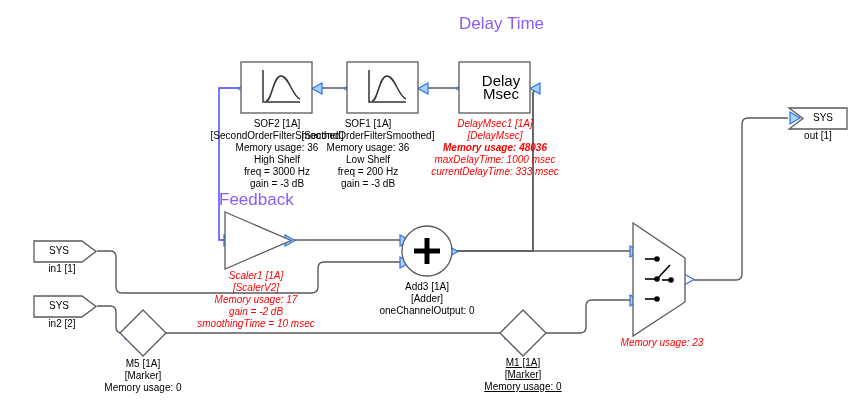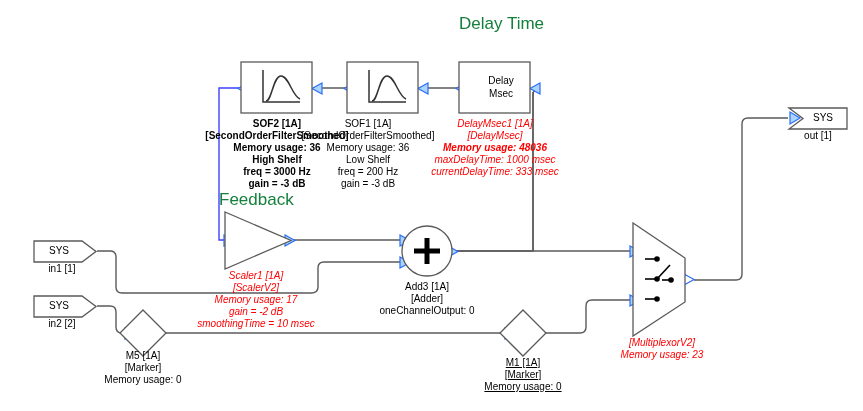--- a/index.html
+++ b/index.html
@@ -20,21 +20,21 @@
     font-size:10px;
     line-height:12px;
     color:#000000;
     text-align:center;
     white-space:nowrap;
     font-family:"Liberation Sans", sans-serif;
   }
   .lbl.red{color:#ff0000;font-style:italic;}
   .heading{
     position:absolute;
-    color:#15803d;
+    color:#8b5cf6;
     font-size:17px;
     line-height:20px;
     font-family:"Liberation Sans", sans-serif;
     white-space:nowrap;
   }
   svg.layer{
     position:absolute;left:0;top:0;
     width:863px;height:411px;
     overflow:visible;
   }
@@ -165,21 +165,21 @@
       <line class="swline" x1="662" y1="280" x2="671" y2="280"></line>
     </g>
 
     <polygon class="shape" points="34,241 82,241 96,251.5 82,262 34,262"></polygon>
 
     <polygon class="shape" points="34,296 82,296 96,306.5 82,317 34,317"></polygon>
 
     <polygon class="shape" points="789,108 803,118.5 789,129 847,129 847,108"></polygon>
   </svg>
 
-  <div class="lbl" style="left:459px;top:74px;width:84px;font-size:10px;line-height:13px;">
+  <div class="lbl" style="left:459px;top:74px;width:84px;font-size:15px;line-height:13px;">
     <span>Delay</span><br>
     <span>Msec</span>
   </div>
 
   <div class="lbl" style="left:34px;top:245px;width:50px;">
     <span>SYS</span>
   </div>
   <div class="lbl" style="left:34px;top:263px;width:56px;">
     <span>in1 [1]</span>
   </div>
@@ -191,21 +191,21 @@
     <span>in2 [2]</span>
   </div>
 
   <div class="lbl" style="left:800px;top:112px;width:46px;">
     <span>SYS</span>
   </div>
   <div class="lbl" style="left:789px;top:130px;width:58px;">
     <span>out [1]</span>
   </div>
 
-  <div class="lbl" style="left:177px;top:118px;width:200px;font-weight:bold;">
+  <div class="lbl" style="left:177px;top:118px;width:200px;">
       <div>SOF2 [1A]</div>
       <div>[SecondOrderFilterSmoothed]</div>
       <div>Memory usage: 36</div>
       <div>High Shelf</div>
       <div>freq = 3000 Hz</div>
       <div>gain = -3 dB</div>
     </div>
   <div class="lbl" style="left:268px;top:118px;width:200px;">
       <div>SOF1 [1A]</div>
       <div>[SecondOrderFilterSmoothed]</div>
@@ -226,31 +226,30 @@
       <div>[ScalerV2]</div>
       <div>Memory usage: 17</div>
       <div>gain = -2 dB</div>
       <div>smoothingTime = 10 msec</div>
     </div>
   <div class="lbl" style="left:357px;top:281px;width:140px;">
       <div>Add3 [1A]</div>
       <div>[Adder]</div>
       <div>oneChannelOutput: 0</div>
     </div>
-  <div class="lbl" style="left:78px;top:350px;width:130px;">
+  <div class="lbl" style="left:78px;top:358px;width:130px;">
       <div>M5 [1A]</div>
       <div>[Marker]</div>
       <div>Memory usage: 0</div>
     </div>
   <div class="lbl" style="left:458px;top:357px;width:130px;text-decoration:underline;">
       <div>M1 [1A]</div>
       <div>[Marker]</div>
       <div>Memory usage: 0</div>
     </div>
   <div class="lbl red" style="left:597px;top:337px;width:130px;">
-      <div>[MultiplexorV2]</div>
       <div>Memory usage: 23</div>
     </div>
 
   <div class="heading" style="left:459px;top:14px;">Delay Time</div>
   <div class="heading" style="left:219px;top:190px;">Feedback</div>
 
 </div>
 
 </body></html>

